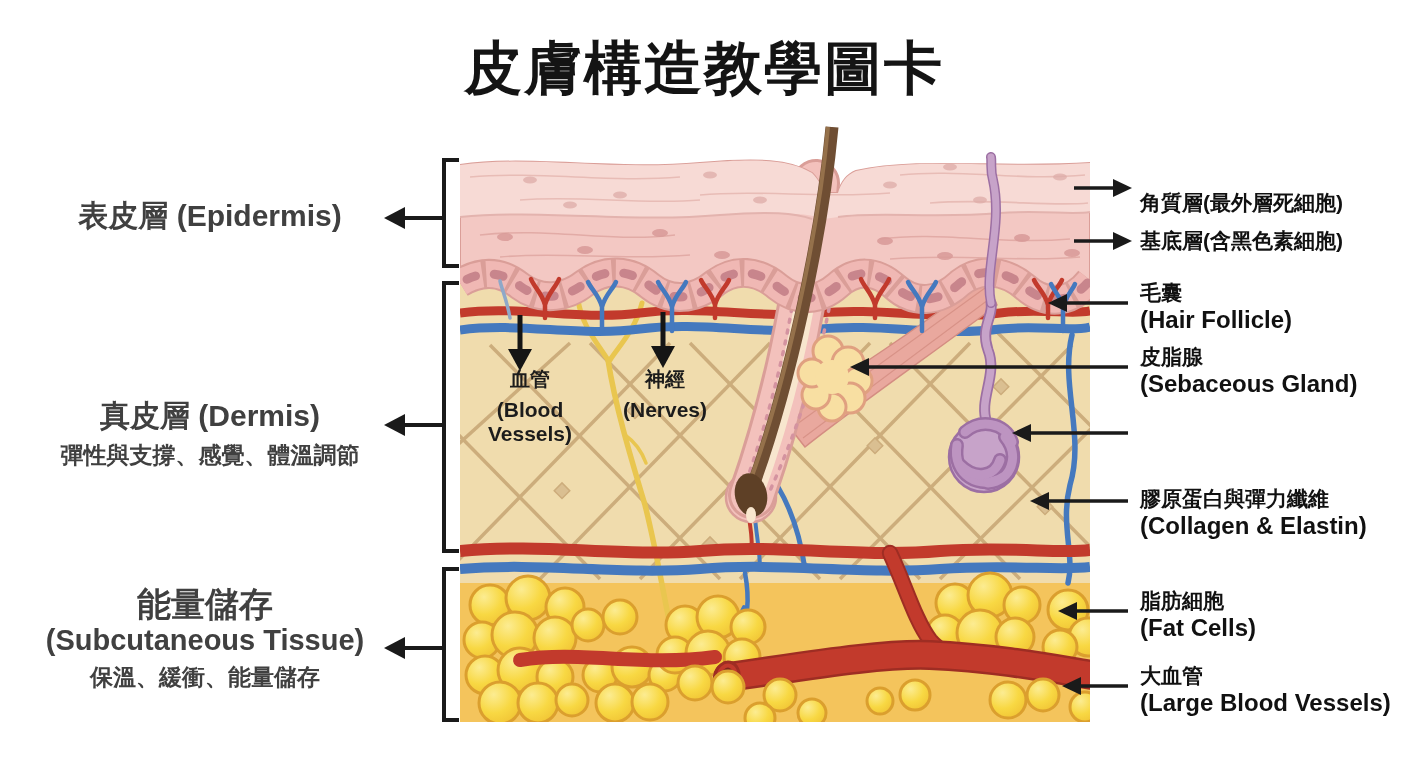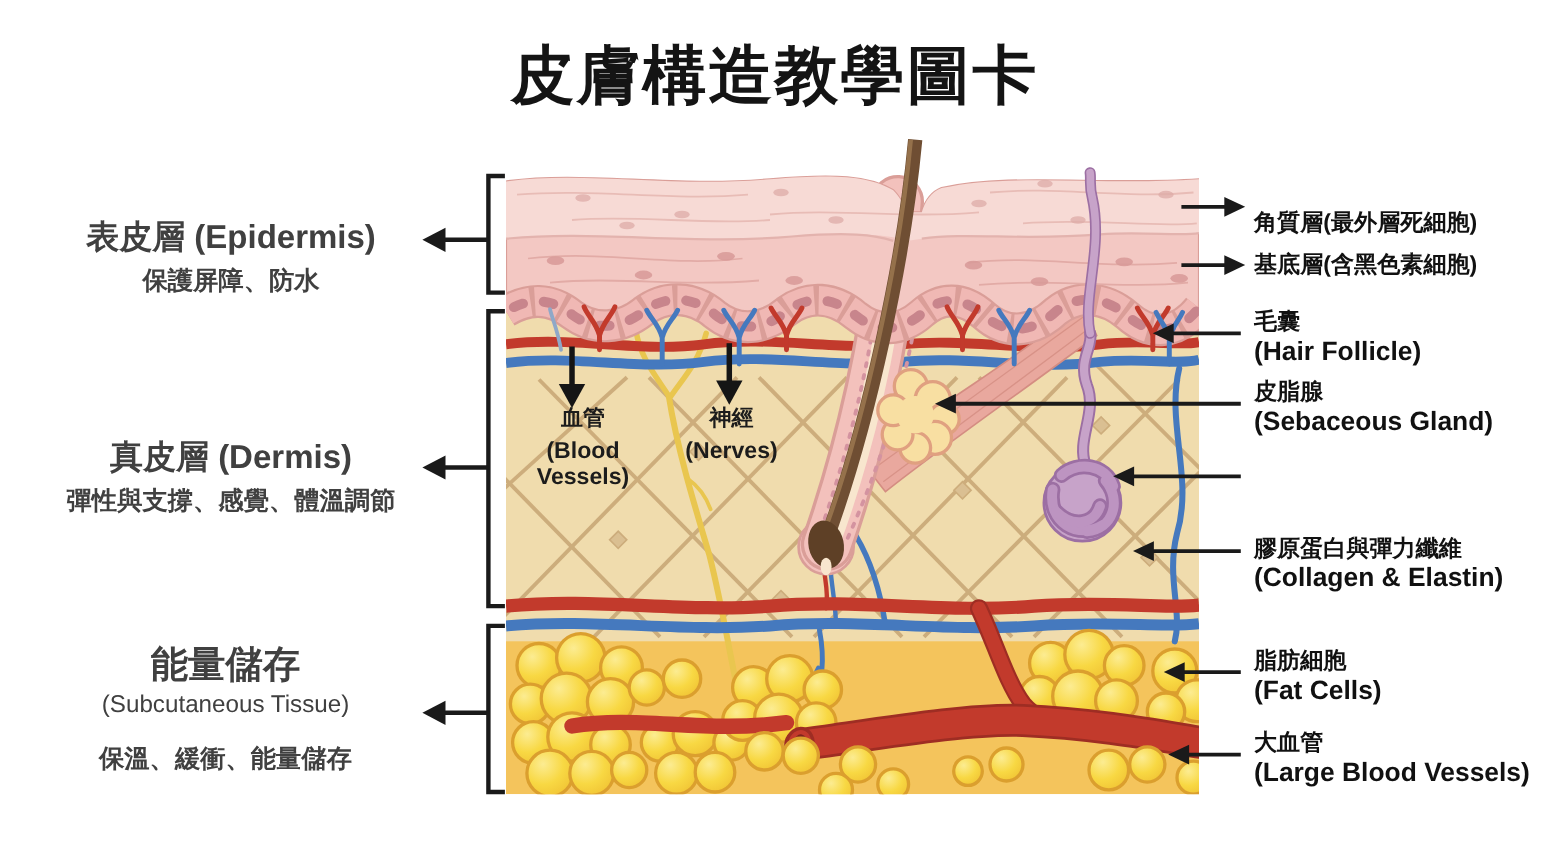--- a/index.html
+++ b/index.html
@@ -4,21 +4,21 @@
 <style>
   html,body{margin:0;padding:0;background:#ffffff;}
   body{width:1408px;height:768px;overflow:hidden;
        font-family:"Liberation Sans","DejaVu Sans",sans-serif;color:#161616;}
   #stage{position:relative;width:1408px;height:768px;background:#fff;}
   .title{position:absolute;left:0;top:30px;width:1408px;text-align:center;
          font-size:58px;font-weight:900;letter-spacing:2px;color:#141414;}
   
   .llabel{position:absolute;text-align:center;color:#404040;}
   .llabel .big{font-size:30px;font-weight:800;line-height:36px;}
-  .llabel .big2{font-size:22px;font-weight:400;line-height:36px;}
+  .llabel .big2{font-size:29px;font-weight:700;line-height:36px;}
   .llabel .sub{font-size:23px;font-weight:700;line-height:30px;margin-top:6px;}
   
   .rlabel{position:absolute;left:1140px;width:268px;text-align:left;color:#111;}
   .rlabel .zh{font-size:21px;font-weight:800;line-height:26px;white-space:nowrap;}
   .rlabel .en{font-size:24px;font-weight:700;line-height:27px;white-space:nowrap;}
   
   .inlabel{position:absolute;text-align:center;color:#1c1c1c;font-weight:800;}
   .inlabel.zh{font-size:20px;}
   .inlabel.en{font-size:21px;font-weight:700;}
   svg{display:block;}
@@ -327,30 +327,29 @@
       <polygon points="850,367 869,358 869,376"></polygon>
       <polygon points="1012,433 1031,424 1031,442"></polygon>
       <polygon points="1030,501 1049,492 1049,510"></polygon>
       <polygon points="1058,611 1077,602 1077,620"></polygon>
       <polygon points="1062,686 1081,677 1081,695"></polygon>
     </g>
   </svg>
 
   <div class="llabel" style="left:30px;top:198px;width:360px;">
     <div class="big">表皮層 (Epidermis)</div>
-    <div class="sub">保護屏障、防水</div>
   </div>
   <div class="llabel" style="left:25px;top:398px;width:370px;">
     <div class="big">真皮層 (Dermis)</div>
     <div class="sub">彈性與支撐、感覺、體溫調節</div>
   </div>
   <div class="llabel" style="left:15px;top:586px;width:380px;">
     <div class="big" style="font-size:34px;">能量儲存</div>
     <div class="big2">(Subcutaneous Tissue)</div>
-    <div class="sub" style="margin-top:16px;">保溫、緩衝、能量儲存</div>
+    <div class="sub" style="margin-top:4px;">保溫、緩衝、能量儲存</div>
   </div>
 
   <div class="rlabel" style="top:190px;">
     <div class="zh">角質層(最外層死細胞)</div>
   </div>
   <div class="rlabel" style="top:228px;">
     <div class="zh">基底層(含黑色素細胞)</div>
   </div>
   <div class="rlabel" style="top:280px;">
     <div class="zh">毛囊</div>

